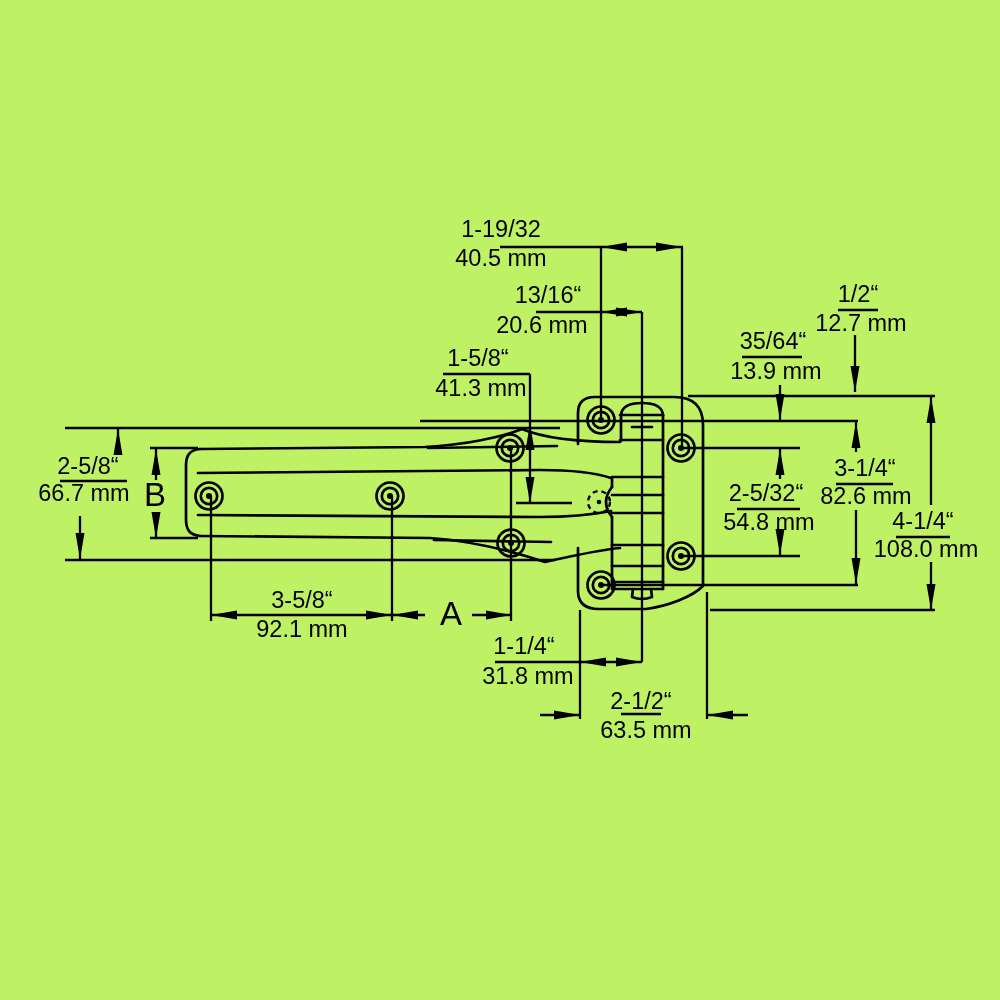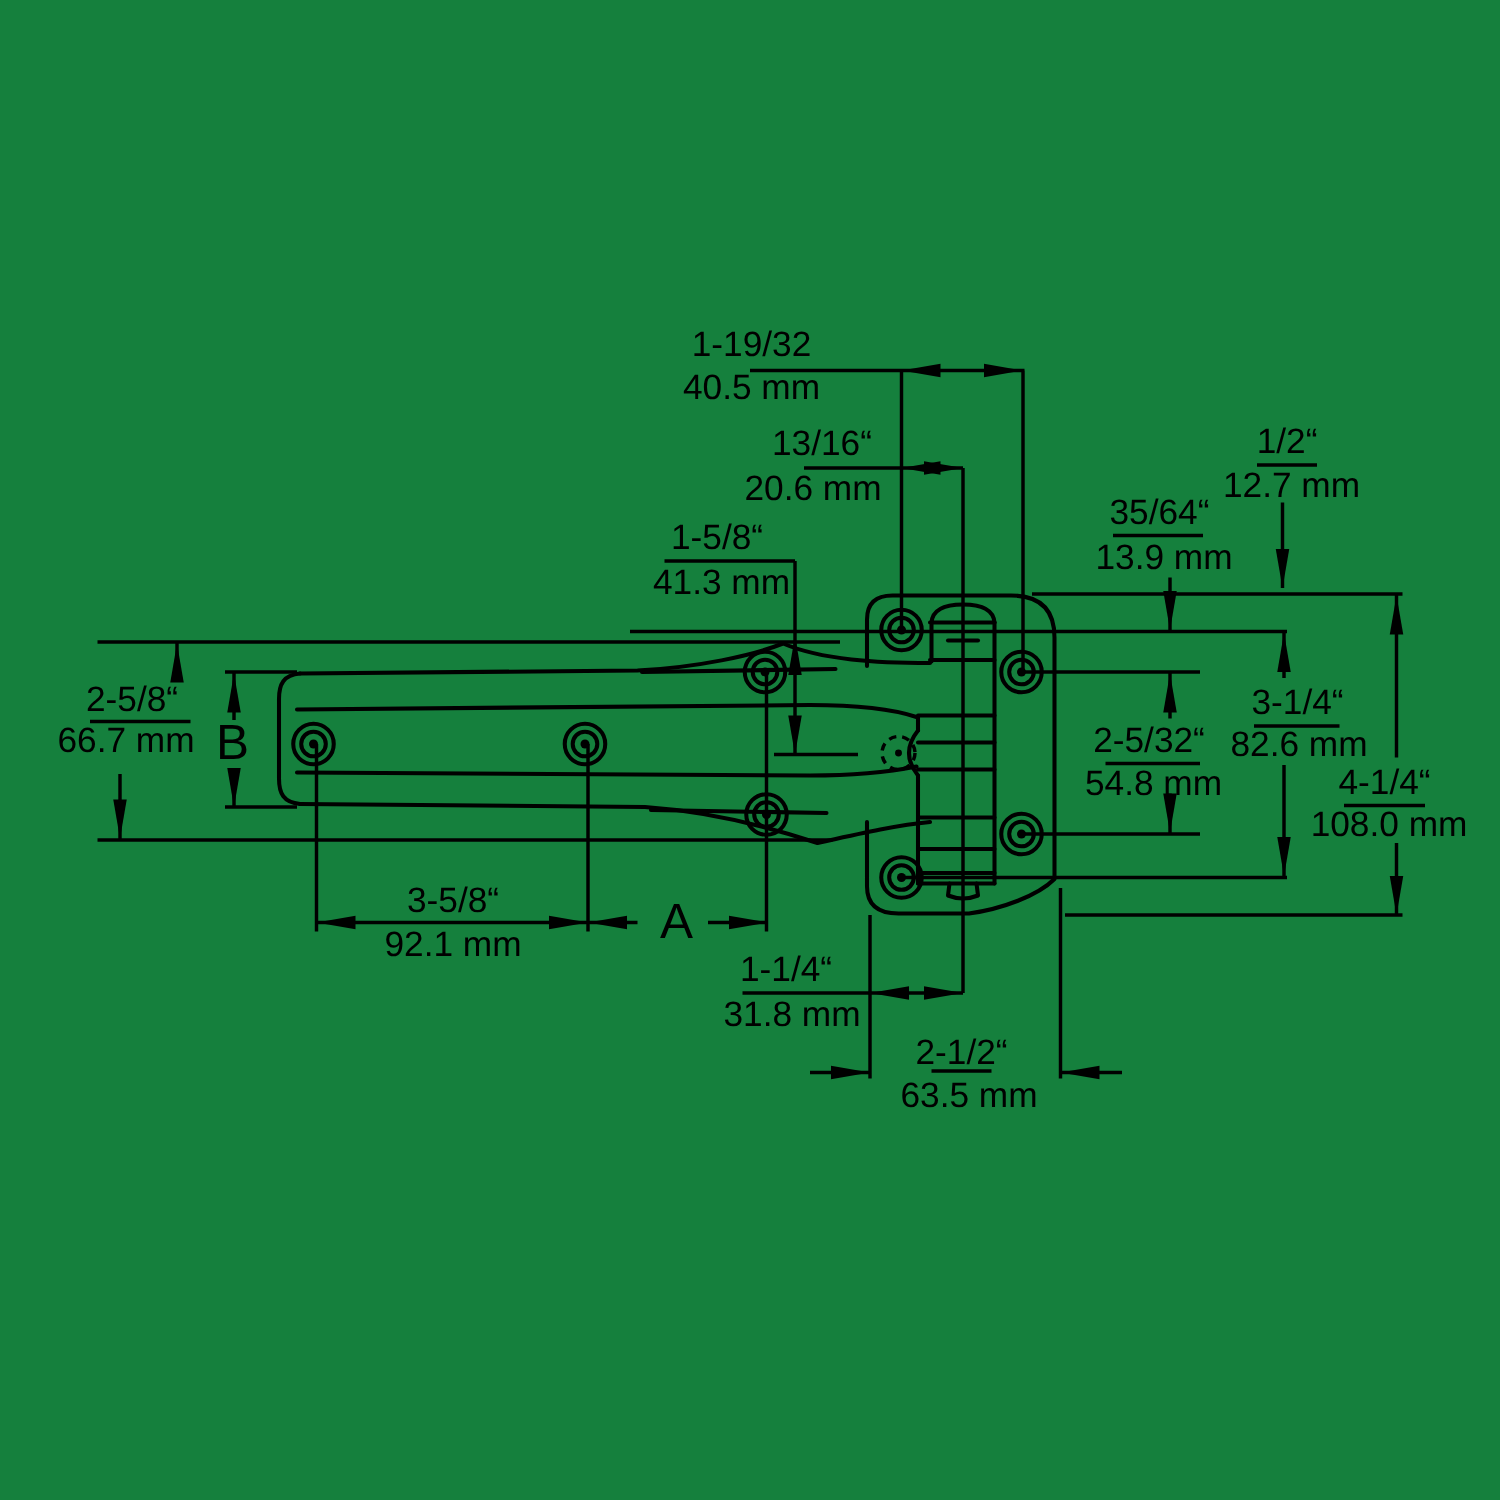--- a/index.html
+++ b/index.html
@@ -1,16 +1,16 @@
 <!DOCTYPE html>
 <html><head>
 <meta charset="utf-8">
 <style>
   html,body{margin:0;padding:0;background:#ffffff;}
-  .stage{position:relative;width:1000px;height:1000px;background:#15803d;overflow:hidden;}
+  .stage{position:relative;width:1000px;height:1000px;background:#bef264;overflow:hidden;}
   svg{display:block;}
   .part{fill:none;stroke:#000;stroke-width:2.7;stroke-linecap:round;stroke-linejoin:round;}
   .dimline{fill:none;stroke:#000;stroke-width:2.3;stroke-linecap:butt;}
   .ah{fill:#000;stroke:none;}
   .dashed{fill:none;stroke:#000;stroke-width:2.3;stroke-dasharray:5 4;}
   text{font-family:"Liberation Sans","DejaVu Sans",sans-serif;fill:#000;}
   .dim{font-size:23.5px;}
   .big{font-size:33px;}
 </style>
 </head>

